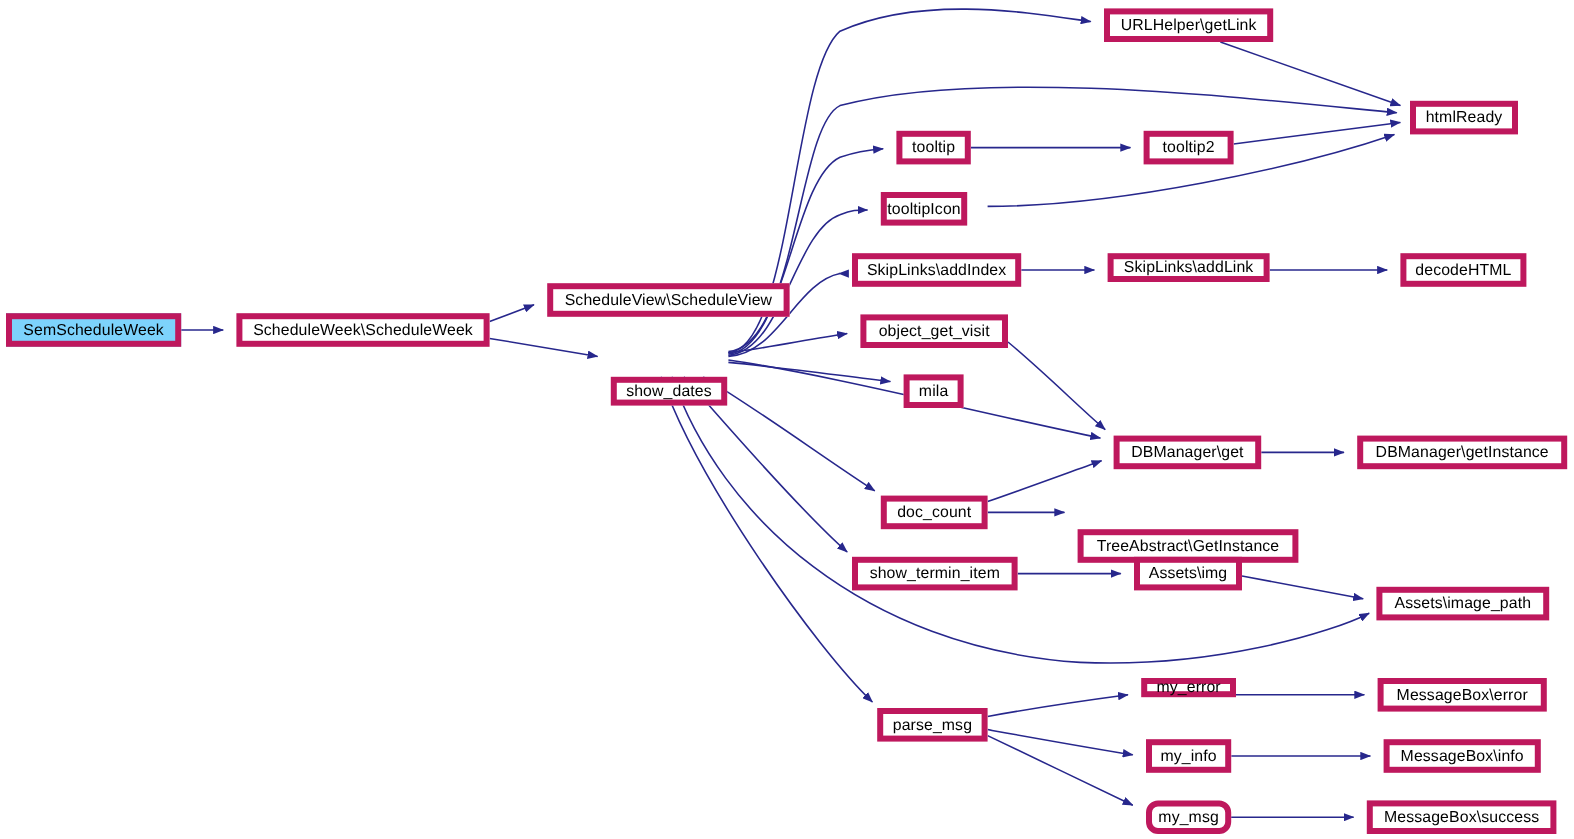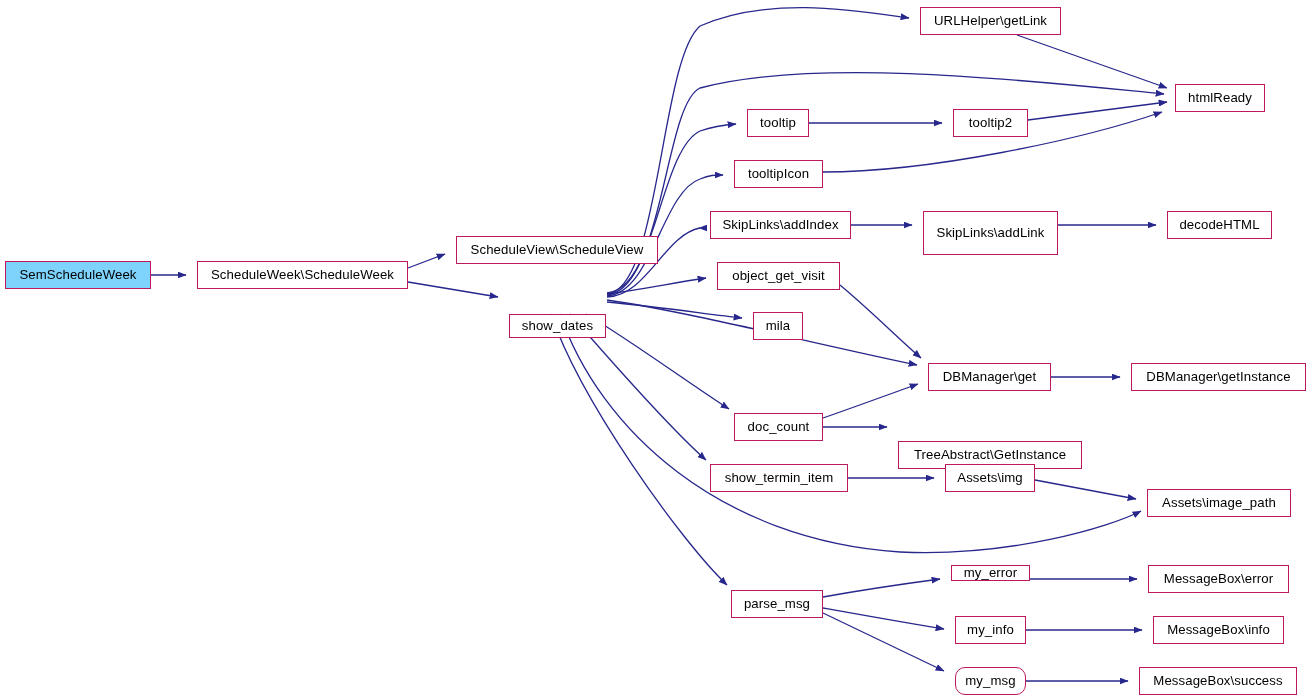--- a/index.html
+++ b/index.html
@@ -21,21 +21,21 @@
     position: absolute;
     left: 0;
     top: 0;
     width: 1312px;
     height: 699px;
     pointer-events: none;
   }
   .node {
     position: absolute;
     box-sizing: border-box;
-    border: 1px solid #be185d;
+    border: 5px solid #be185d;
     background: #ffffff;
     color: #000000;
     font-size: 13.2px;
     line-height: 1;
     display: flex;
     align-items: center;
     justify-content: center;
     white-space: nowrap;
     letter-spacing: 0.1px;
     z-index: 5;
@@ -92,23 +92,23 @@
   </svg>
   <div id="nodes">
       <div class="node highlight" style="left: 5px; top: 261px; width: 146px; height: 28px;">SemScheduleWeek</div>
       <div class="node" style="left: 197px; top: 261px; width: 211px; height: 28px;">ScheduleWeek\ScheduleWeek</div>
       <div class="node" style="left: 456px; top: 236px; width: 202px; height: 28px;">ScheduleView\ScheduleView</div>
       <div class="node" style="left: 509px; top: 286px; width: 97px; height: 24px; margin-top: 28px;">show_dates</div>
       <div class="node" style="left: 920px; top: 7px; width: 141px; height: 28px;">URLHelper\getLink</div>
       <div class="node" style="left: 1175px; top: 84px; width: 90px; height: 28px;">htmlReady</div>
       <div class="node" style="left: 747px; top: 109px; width: 62px; height: 28px;">tooltip</div>
       <div class="node" style="left: 953px; top: 109px; width: 75px; height: 28px;">tooltip2</div>
-      <div class="node" style="left: 734px; top: 160px; width: 89px; height: 28px;">tooltipIcon</div>
+      <div class="node" style="left: 734px; top: 160px; width: 72px; height: 28px;">tooltipIcon</div>
       <div class="node" style="left: 710px; top: 211px; width: 141px; height: 28px;">SkipLinks\addIndex</div>
-      <div class="node" style="left: 923px; top: 211px; width: 135px; height: 44px;">SkipLinks\addLink</div>
+      <div class="node" style="left: 923px; top: 211px; width: 135px; height: 24px;">SkipLinks\addLink</div>
       <div class="node" style="left: 1167px; top: 211px; width: 105px; height: 28px;">decodeHTML</div>
       <div class="node" style="left: 717px; top: 262px; width: 123px; height: 28px;">object_get_visit</div>
       <div class="node" style="left: 753px; top: 312px; width: 50px; height: 28px;">mila</div>
       <div class="node" style="left: 928px; top: 363px; width: 123px; height: 28px;">DBManager\get</div>
       <div class="node" style="left: 1131px; top: 363px; width: 175px; height: 28px;">DBManager\getInstance</div>
       <div class="node" style="left: 734px; top: 413px; width: 89px; height: 28px;">doc_count</div>
       <div class="node" style="left: 898px; top: 413px; width: 184px; height: 28px; margin-top: 28px;">TreeAbstract\GetInstance</div>
       <div class="node" style="left: 710px; top: 464px; width: 138px; height: 28px; text-align: center;">show_termin_item</div>
       <div class="node" style="left: 945px; top: 464px; width: 90px; height: 28px;">Assets\img</div>
       <div class="node" style="left: 1147px; top: 489px; width: 144px; height: 28px;">Assets\image_path</div>

